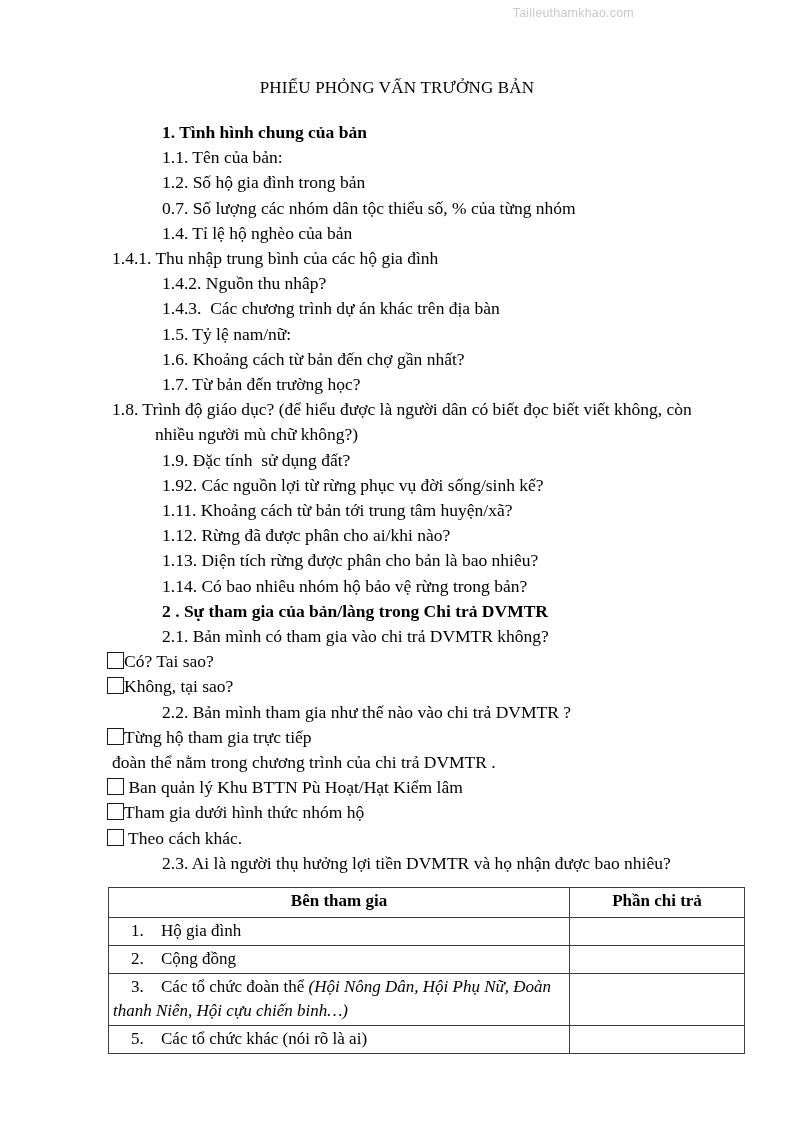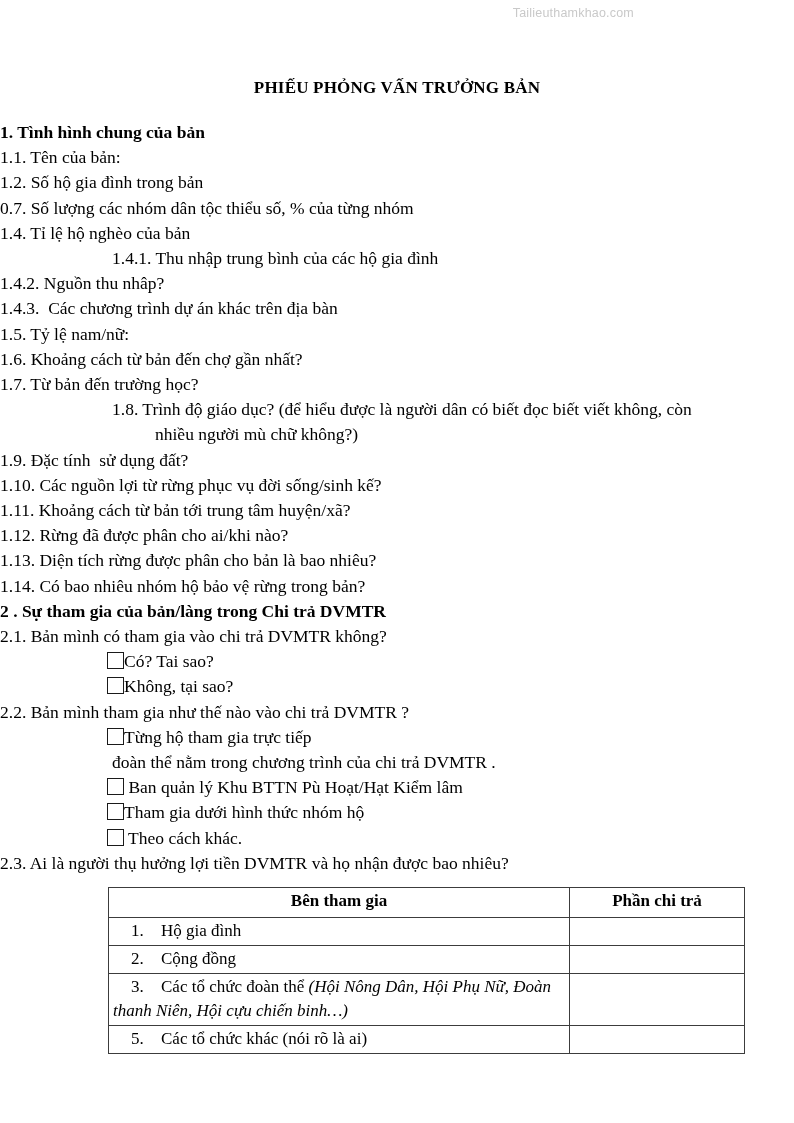--- a/index.html
+++ b/index.html
@@ -31,38 +31,38 @@
     color: #c9c9c9;
     user-select: none;
   }
   .doc-title {
     position: absolute;
     top: 78px;
     left: 0;
     width: 794px;
     text-align: center;
     font-size: 17px;
-    font-weight: bold;
+    font-weight: normal;
     letter-spacing: 0.2px;
   }
   .body-block {
     position: absolute;
     top: 120px;
     left: 0;
     width: 794px;
   }
   .ln {
     font-size: 17.5px;
     line-height: 25.2px;
     white-space: pre-wrap;
     padding: 0;
     margin: 0;
   }
   
-  .ind-main   { }
+  .ind-main   { margin-left: 162px; }
   .ind-out    { margin-left: 112px; }
   .ind-wrap   { margin-left: 155px; }
   .ind-cb     { margin-left: 107px; }
   .bold { font-weight: bold; }
 
   .cb-line {
     display: block;
     font-size: 17.5px;
     line-height: 25.2px;
   }
@@ -138,21 +138,21 @@
     <div class="ln ind-main">1.4.2. Nguồn thu nhâp?</div>
     <div class="ln ind-main">1.4.3.  Các chương trình dự án khác trên địa bàn</div>
     <div class="ln ind-main">1.5. Tỷ lệ nam/nữ:</div>
     <div class="ln ind-main">1.6. Khoảng cách từ bản đến chợ gần nhất?</div>
     <div class="ln ind-main">1.7. Từ bản đến trường học?</div>
 
     <div class="ln ind-out">1.8. Trình độ giáo dục? (để hiểu được là người dân có biết đọc biết viết không, còn</div>
     <div class="ln ind-wrap">nhiều người mù chữ không?)</div>
 
     <div class="ln ind-main">1.9. Đặc tính  sử dụng đất?</div>
-    <div class="ln ind-main">1.10. Các nguồn lợi từ rừng phục vụ đời sống/sinh kế?</div>
+    <div class="ln ind-main">1.92. Các nguồn lợi từ rừng phục vụ đời sống/sinh kế?</div>
     <div class="ln ind-main">1.11. Khoảng cách từ bản tới trung tâm huyện/xã?</div>
     <div class="ln ind-main">1.12. Rừng đã được phân cho ai/khi nào?</div>
     <div class="ln ind-main">1.13. Diện tích rừng được phân cho bản là bao nhiêu?</div>
     <div class="ln ind-main">1.14. Có bao nhiêu nhóm hộ bảo vệ rừng trong bản?</div>
 
     <div class="ln ind-main bold">2 . Sự tham gia của bản/làng trong Chi trả DVMTR</div>
 
     <div class="ln ind-main">2.1. Bản mình có tham gia vào chi trả DVMTR không?</div>
 
     <div class="cb-line ind-cb">

